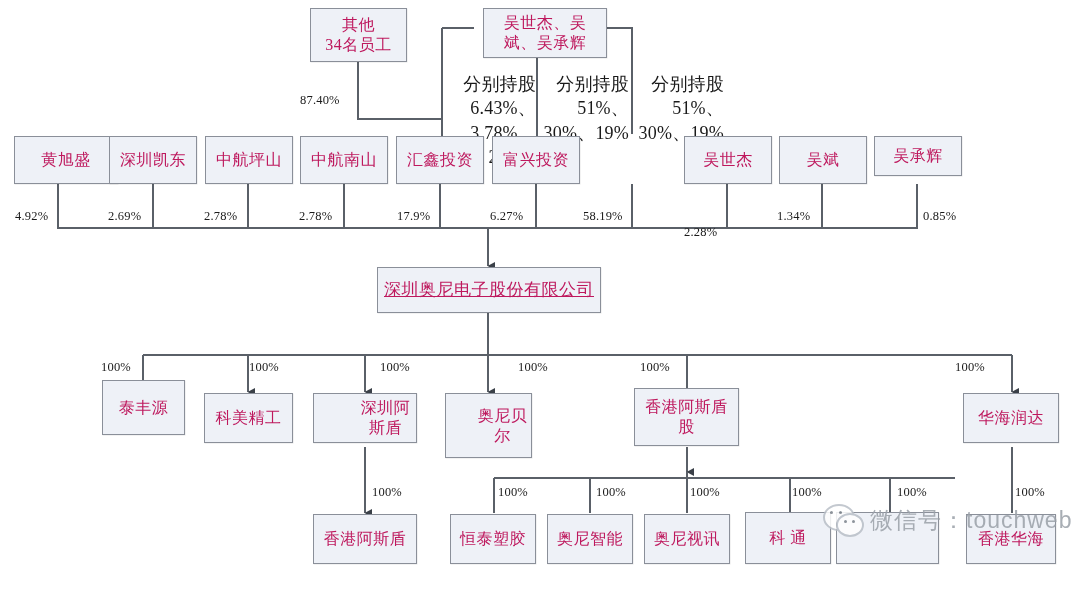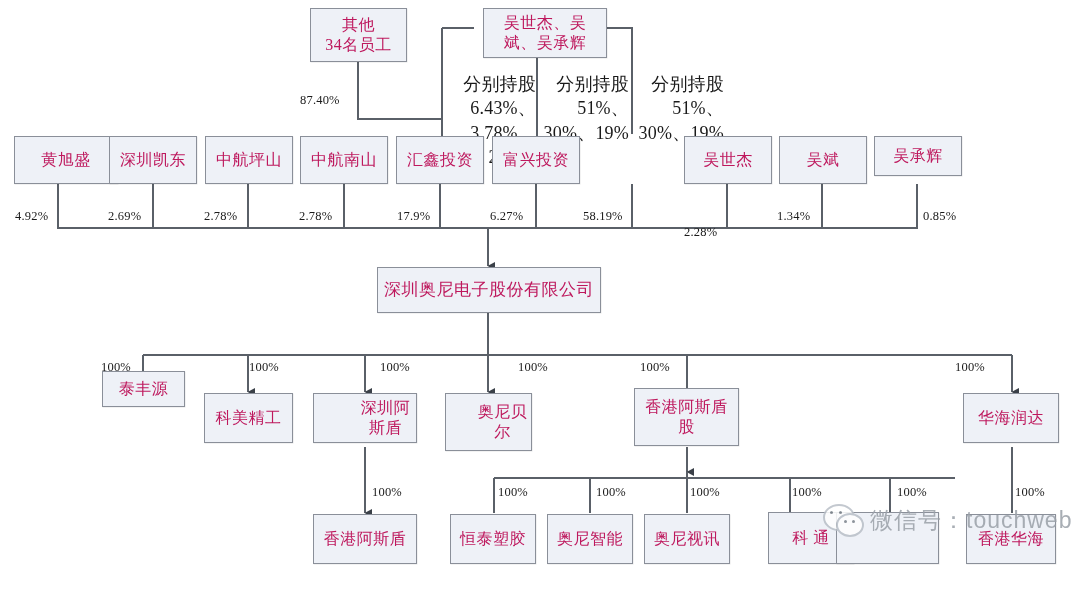--- a/index.html
+++ b/index.html
@@ -194,42 +194,42 @@
   <div class="label pct" style="left:108px; top:208px;">2.69%</div>
   <div class="label pct" style="left:204px; top:208px;">2.78%</div>
   <div class="label pct" style="left:299px; top:208px;">2.78%</div>
   <div class="label pct" style="left:397px; top:208px;">17.9%</div>
   <div class="label pct" style="left:490px; top:208px;">6.27%</div>
   <div class="label pct" style="left:583px; top:208px;">58.19%</div>
   <div class="label pct" style="left:684px; top:224px;">2.28%</div>
   <div class="label pct" style="left:777px; top:208px;">1.34%</div>
   <div class="label pct" style="left:923px; top:208px;">0.85%</div>
 
-  <div class="node" style="left:377px; top:267px; width:224px; height:46px; font-size:17px;">深圳奥尼电子股份有限公司</div>
-
-  <div class="node" style="left:102px; top:371px; width:83px; height:36px;">泰丰源</div>
+  <div class="node" style="left:377px; top:267px; width:224px; height:46px; font-size:17px;text-decoration:underline;">深圳奥尼电子股份有限公司</div>
+
+  <div class="node" style="left:102px; top:380px; width:83px; height:55px;">泰丰源</div>
   <div class="node" style="left:204px; top:393px; width:89px; height:50px;">科美精工</div>
   <div class="node" style="left:313px; top:393px; width:104px; height:50px;padding-left:41px;">深圳阿斯盾</div>
-  <div class="node" style="left:445px; top:393px; width:87px; height:58px;padding-left:28px;">奥尼贝尔</div>
+  <div class="node" style="left:445px; top:393px; width:87px; height:65px;padding-left:28px;">奥尼贝尔</div>
   <div class="node" style="left:634px; top:388px; width:105px; height:58px;">香港阿斯盾
 股</div>
   <div class="node" style="left:963px; top:393px; width:96px; height:50px;">华海润达</div>
 
   <div class="label pct" style="left:101px; top:359px;">100%</div>
   <div class="label pct" style="left:249px; top:359px;">100%</div>
   <div class="label pct" style="left:380px; top:359px;">100%</div>
   <div class="label pct" style="left:518px; top:359px;">100%</div>
   <div class="label pct" style="left:640px; top:359px;">100%</div>
   <div class="label pct" style="left:955px; top:359px;">100%</div>
 
   <div class="node" style="left:313px; top:514px; width:104px; height:50px;">香港阿斯盾</div>
   <div class="node" style="left:450px; top:514px; width:86px; height:50px;">恒泰塑胶</div>
   <div class="node" style="left:547px; top:514px; width:86px; height:50px;">奥尼智能</div>
   <div class="node" style="left:644px; top:514px; width:86px; height:50px;">奥尼视讯</div>
-  <div class="node" style="left:745px; top:512px; width:86px; height:52px;margin-left:23px;">科  通</div>
+  <div class="node" style="left:745px; top:512px; width:86px; height:52px;">科  通</div>
   <div class="node" style="left:836px; top:512px; width:103px; height:52px; color:transparent;">鑫</div>
   <div class="node" style="left:966px; top:514px; width:90px; height:50px;">香港华海</div>
 
   <div class="label pct" style="left:372px; top:484px;">100%</div>
   <div class="label pct" style="left:498px; top:484px;">100%</div>
   <div class="label pct" style="left:596px; top:484px;">100%</div>
   <div class="label pct" style="left:690px; top:484px;">100%</div>
   <div class="label pct" style="left:792px; top:484px;">100%</div>
   <div class="label pct" style="left:897px; top:484px;">100%</div>
   <div class="label pct" style="left:1015px; top:484px;">100%</div>

